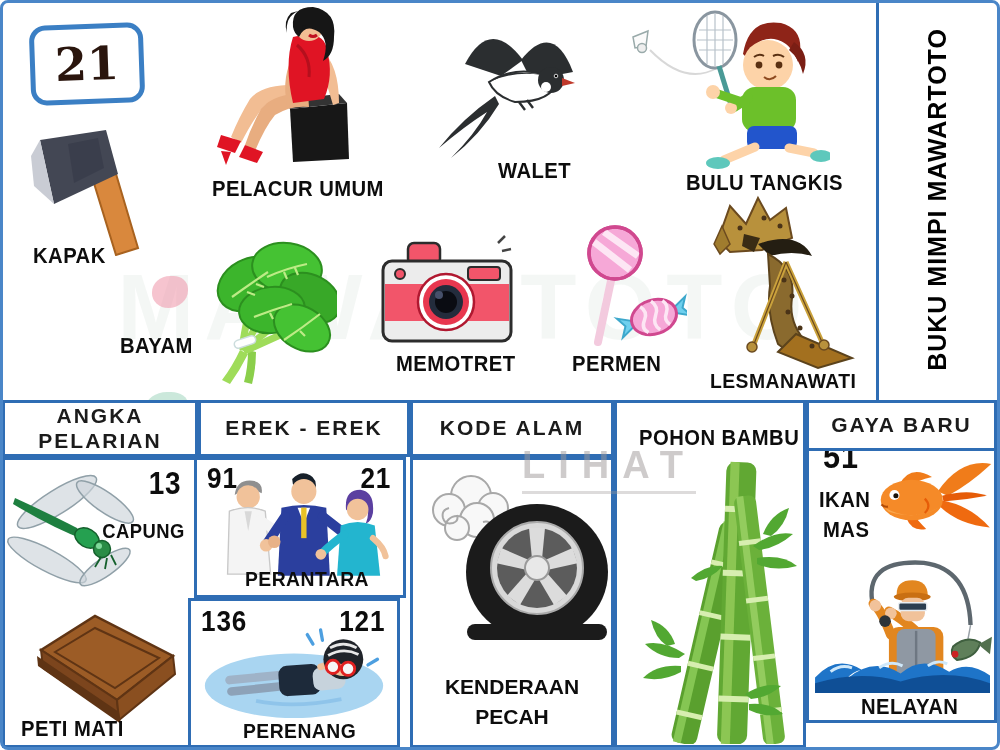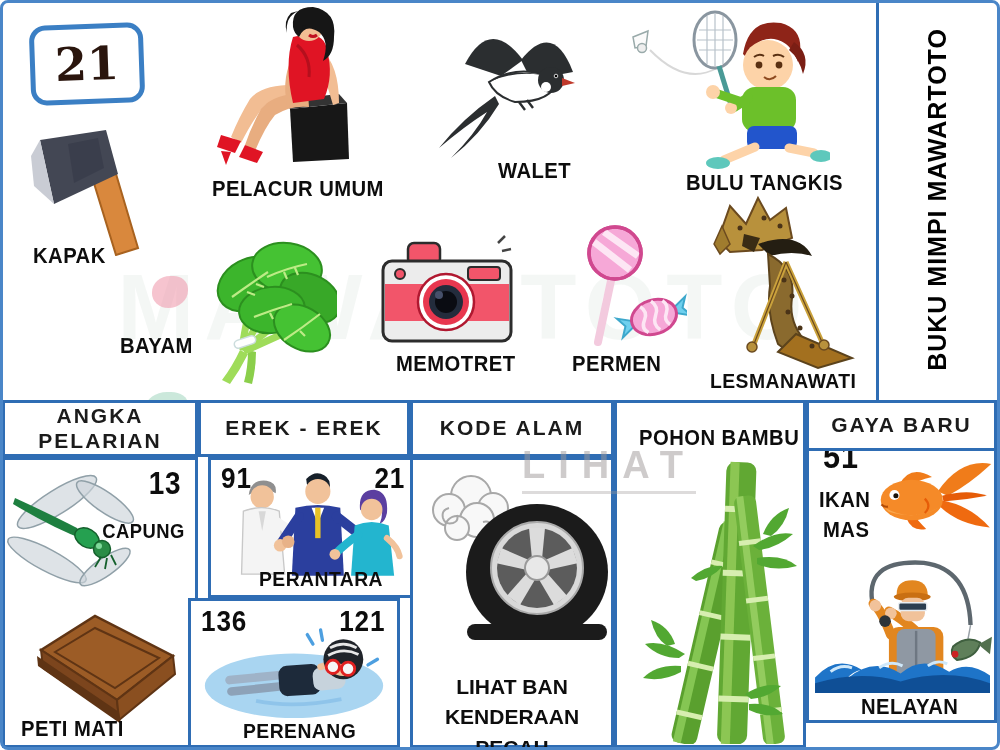--- a/index.html
+++ b/index.html
@@ -250,21 +250,21 @@
         <polygon points="18,40 72,6 150,46 94,90" fill="#9c5c26" stroke="#5f3414" stroke-width="2.5"></polygon>
         <polygon points="32,42 72,18 136,48 92,78" fill="none" stroke="#5f3414" stroke-width="2"></polygon>
         <polygon points="18,40 94,90 96,110 20,58" fill="#7c451d" stroke="#5f3414" stroke-width="2"></polygon>
         <polygon points="94,90 150,46 152,64 96,110" fill="#8a4f20" stroke="#5f3414" stroke-width="2"></polygon>
         <polygon points="14,46 96,102 98,114 15,56" fill="#5f3414"></polygon>
       </svg>
     </div>
     <span class="lbl" style="left:16px;top:256px;font-size:22px;">PETI MATI</span>
   </div>
 
-  <div class="cell" style="left:208px;top:457px;width:212px;height:141px;z-index:5">
+  <div class="cell" style="left:194px;top:457px;width:212px;height:141px;z-index:5">
     <span class="num" style="left:10px;top:2px;font-size:29px;">91</span>
     <span class="num" style="right:12px;top:2px;font-size:29px;transform-origin:right;">21</span>
     <div class="abs" style="left:18px;top:8px;">
       <svg width="175" height="108" viewBox="0 0 195 120">
         <path d="M22,30 Q24,12 42,14 Q54,16 52,28 Q42,22 28,26 Z" fill="#8f8f8f"></path>
         <circle cx="37" cy="32" r="13" fill="#f1c29a"></circle>
         <path d="M16,48 Q37,40 56,48 L62,118 L14,118 Z" fill="#f4f4f4" stroke="#c8c8c8" stroke-width="1.5"></path>
         <polygon points="33,48 41,48 37,70" fill="#d8d8d8"></polygon>
         <path d="M50,58 Q68,70 82,80" stroke="#f4f4f4" stroke-width="11" stroke-linecap="round"></path>
         <path d="M98,26 Q86,24 86,12 Q96,2 106,8 Q114,12 112,24 Q106,18 98,26 Z" fill="#17202a"></path>
@@ -333,21 +333,20 @@
             <polygon points="-8,-40 8,-40 5,-9 -5,-9" transform="rotate(72)"></polygon>
             <polygon points="-8,-40 8,-40 5,-9 -5,-9" transform="rotate(144)"></polygon>
             <polygon points="-8,-40 8,-40 5,-9 -5,-9" transform="rotate(216)"></polygon>
             <polygon points="-8,-40 8,-40 5,-9 -5,-9" transform="rotate(288)"></polygon>
           </g>
         </g>
         <circle cx="118" cy="100" r="12" fill="#e8e8e8" stroke="#9a9a9a" stroke-width="2"></circle>
       </svg>
     </div>
     <div style="position:absolute;left:0;top:212px;width:100%;text-align:center;font-weight:bold;font-size:21px;line-height:1.45;color:#0d0d0d;">
-      <div>LIHAT BAN</div>
       <div>KENDERAAN PECAH</div>
     </div>
   </div>
 
   <div class="cell" style="left:614px;top:400px;width:192px;height:348px;z-index:5">
     <span class="lbl" style="left:22px;top:22px;font-size:22px;">POHON BAMBU</span>
     <div class="abs" style="left:8px;top:55px;">
       <svg width="172" height="286" viewBox="0 0 172 286">
         <g transform="rotate(13 60 280)">
           <rect x="46" y="60" width="26" height="226" rx="8" fill="#5aa02e"></rect>

